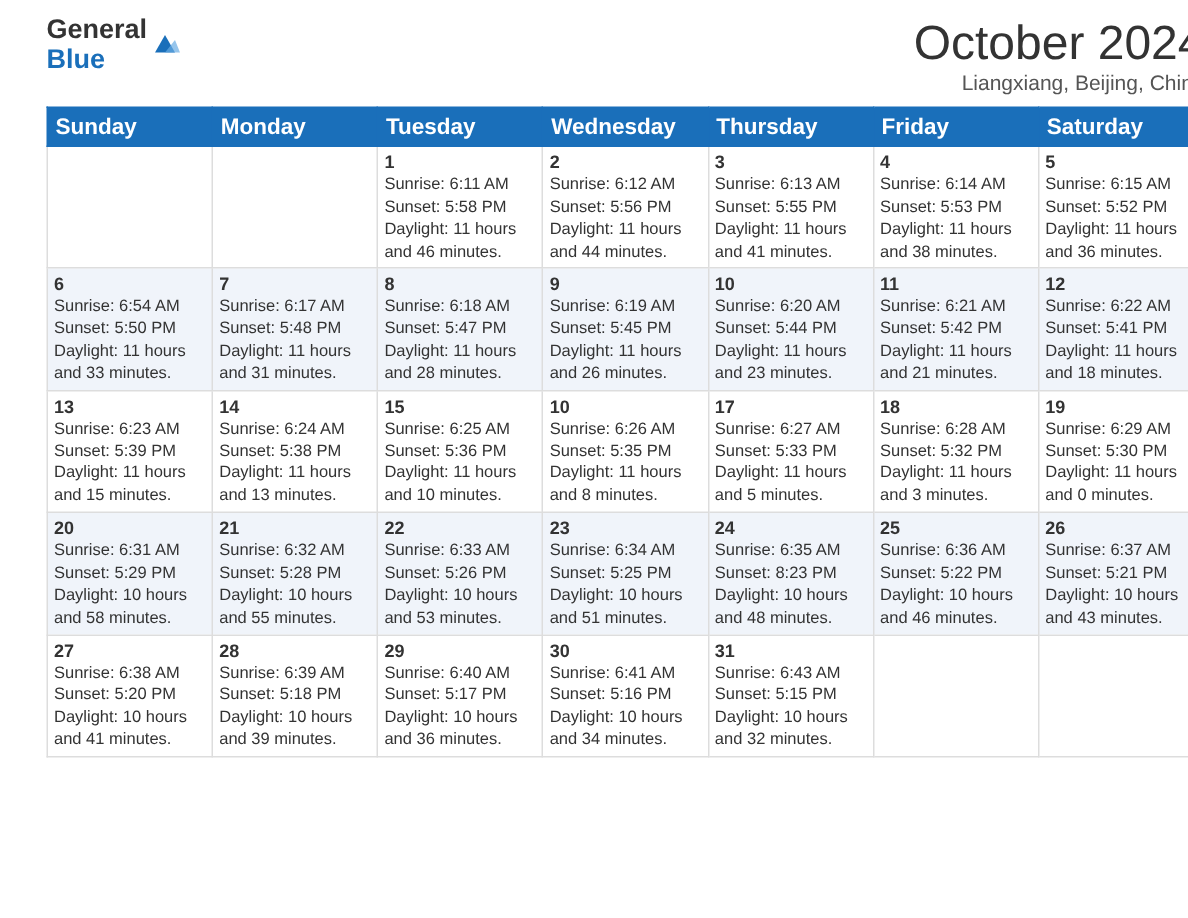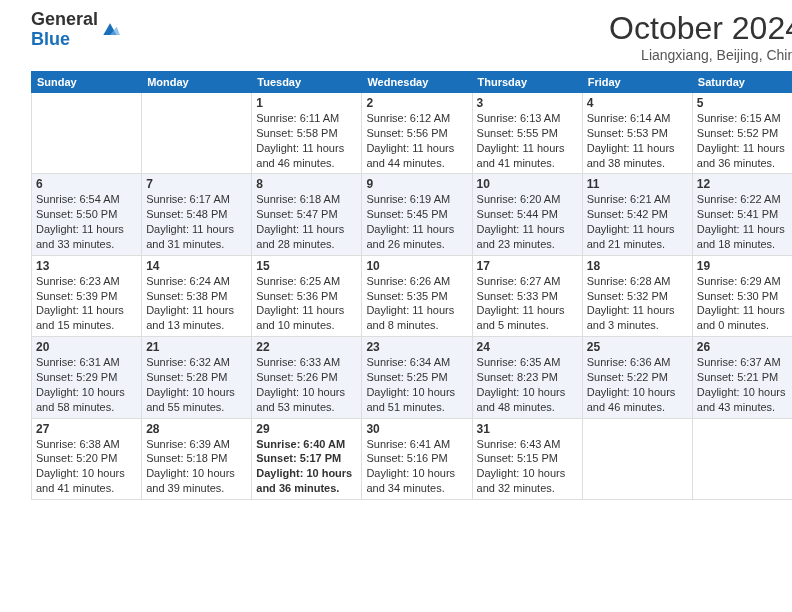--- a/index.html
+++ b/index.html
@@ -52,21 +52,21 @@
       color: #555;
     }
     .calendar {
       width: 100%;
       border-collapse: collapse;
       border: 1px solid #ccc;
     }
     .calendar th {
       background: #1a6fba;
       color: #fff;
-      font-size: 11px;
+      font-size: 15px;
       font-weight: bold;
       padding: 4px 5px;
       text-align: left;
       border: 1px solid #1a6fba;
     }
     .calendar td {
       border: 1px solid #ddd;
       vertical-align: top;
       padding: 3px 4px;
       width: calc(100% / 7);
@@ -303,21 +303,21 @@
 Daylight: 10 hours and 41 minutes.</div>
           </td>
           <td>
             <span class="day-number">28</span>
             <div class="day-info" style="white-space: pre-line;">Sunrise: 6:39 AM
 Sunset: 5:18 PM
 Daylight: 10 hours and 39 minutes.</div>
           </td>
           <td>
             <span class="day-number">29</span>
-            <div class="day-info" style="white-space: pre-line; font-weight: bold;">Sunrise: 6:40 AM
+            <div class="day-info" style="white-space: pre-line;">Sunrise: 6:40 AM
 Sunset: 5:17 PM
 Daylight: 10 hours and 36 minutes.</div>
           </td>
           <td>
             <span class="day-number">30</span>
             <div class="day-info" style="white-space: pre-line;">Sunrise: 6:41 AM
 Sunset: 5:16 PM
 Daylight: 10 hours and 34 minutes.</div>
           </td>
           <td>

